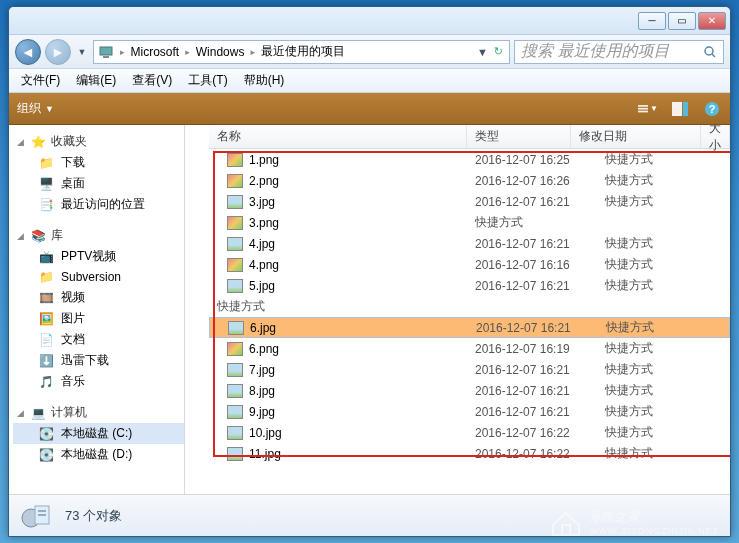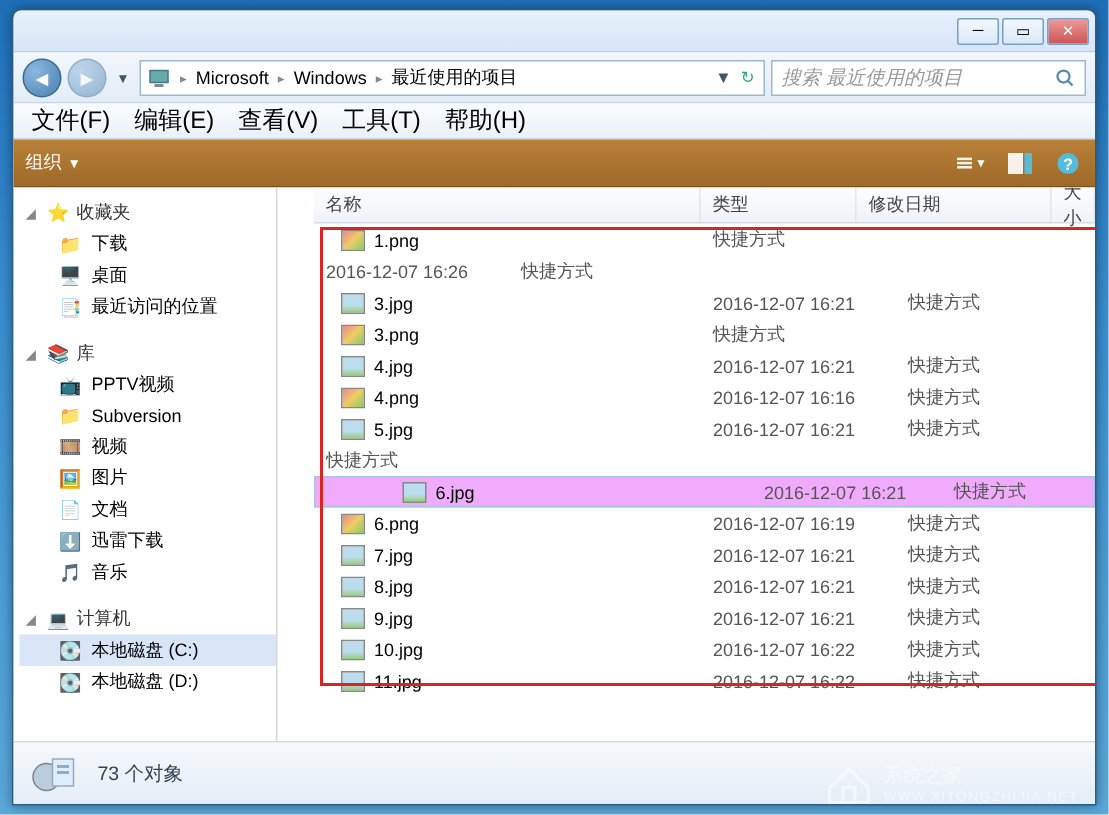--- a/index.html
+++ b/index.html
@@ -12,24 +12,24 @@
 .tbtn.close { background: linear-gradient(180deg,#e99,#c55); color: #fff; }
 
 .navrow { height: 34px; background: linear-gradient(180deg,#f3f7fc,#e3ecf6); display: flex; align-items: center; padding: 0 6px; gap: 4px; border-bottom: 1px solid #c8d6e6; }
 .navbtn { width: 26px; height: 26px; border-radius: 50%; background: radial-gradient(circle at 30% 30%,#8cb8e0,#4a7fae); border: 1px solid #3a6a96; display: flex; align-items: center; justify-content: center; color: #fff; font-size: 14px; cursor: pointer; }
 .navbtn.fwd { opacity: .5; }
 .dd { width: 14px; height: 26px; display: flex; align-items: center; justify-content: center; font-size: 9px; color: #456; cursor: pointer; }
 .addrbar { flex: 1; height: 24px; border: 1px solid #9db8d2; background: #fff; display: flex; align-items: center; font-size: 12px; overflow: hidden; }
 .crumb { padding: 12px 4px; height: 100%; display: flex; align-items: center; cursor: pointer; }
 .csep { color: #888; font-size: 9px; padding: 0 2px; }
 .addr-actions { margin-left: auto; display: flex; align-items: center; gap: 6px; padding: 0 6px; color: #456; font-size: 11px; }
-.searchbox { width: 210px; height: 24px; border: 1px solid #9db8d2; background: #fff; display: flex; align-items: center; padding: 0 6px; font-size: 13px; color: #999; font-style: italic; }
+.searchbox { width: 210px; height: 24px; border: 1px solid #9db8d2; background: #fff; display: flex; align-items: center; padding: 0 6px; font-size: 16px; color: #999; font-style: italic; }
 .searchbox svg { margin-left: auto; }
 
-.menubar { height: 24px; background: linear-gradient(180deg,#fafcff,#eaf1f9); border-bottom: 1px solid #c8d6e6; display: flex; align-items: center; padding: 0 4px; font-size: 16px; }
+.menubar { height: 24px; background: linear-gradient(180deg,#fafcff,#eaf1f9); border-bottom: 1px solid #c8d6e6; display: flex; align-items: center; padding: 0 4px; font-size: 12px; }
 .mitem { padding: 2px 8px; cursor: pointer; }
 
 .toolbar { height: 32px; background: linear-gradient(180deg,#b98038,#9e6a28); display: flex; align-items: center; padding: 0 8px; color: #fff; font-size: 12px; border-bottom: 1px solid #7a5018; }
 .tool-org { display: flex; align-items: center; gap: 4px; cursor: pointer; }
 .tool-right { margin-left: auto; display: flex; align-items: center; gap: 12px; }
 .tool-ico { width: 20px; height: 20px; display: flex; align-items: center; justify-content: center; cursor: pointer; }
 
 .body { flex: 1; display: flex; overflow: hidden; background: #fff; }
 .sidebar { width: 176px; border-right: 1px solid #d9d9d9; overflow-y: auto; padding: 6px 0 6px 4px; font-size: 12px; }
 .sgroup { margin-bottom: 10px; }
@@ -42,21 +42,21 @@
 .content { flex: 1; display: flex; flex-direction: column; overflow: hidden; margin-left: 24px; }
 .cols { height: 24px; background: linear-gradient(180deg,#fdfdfe,#f0f3f7); border-bottom: 1px solid #d4dce6; display: flex; font-size: 12px; color: #444; }
 .col { padding: 4px 8px; border-right: 1px solid #e0e6ec; display: flex; align-items: center; gap: 4px; cursor: pointer; }
 .col.name { width: 258px; }
 .col.date { width: 130px; }
 .col.type { width: 104px; }
 .col.size { flex: 1; }
 .listwrap { flex: 1; overflow: auto; position: relative; }
 .redbox { position: absolute; left: 4px; top: 2px; width: 524px; height: 306px; border: 2px solid #d22; pointer-events: none; z-index: 5; }
 .row { display: flex; align-items: center; height: 21px; font-size: 12px; cursor: pointer; }
-.row.sel { background: #f0abfc; border: 1px solid #a8c5e8; padding-left: 40px; }
+.row.sel { background: #fdba74; border: 1px solid #a8c5e8; }
 .rc { padding: 0 8px; overflow: hidden; white-space: nowrap; text-overflow: ellipsis; }
 .rc.name { width: 258px; display: flex; align-items: center; gap: 6px; padding-left: 18px; }
 .rc.date { width: 130px; color: #555; }
 .rc.type { width: 104px; color: #555; }
 .fico { width: 16px; height: 14px; border: 1px solid #888; position: relative; flex-shrink: 0; }
 .fico.png { background: linear-gradient(135deg,#e88,#ec6,#8c6); }
 .fico.jpg { background: linear-gradient(180deg,#bde 60%,#9c7); }
 
 .status { height: 42px; border-top: 1px solid #d9d9d9; background: linear-gradient(180deg,#f6f9fd,#e5edf6); display: flex; align-items: center; padding: 0 12px; gap: 12px; font-size: 13px; color: #345; }
 .status-ico { width: 32px; height: 32px; }
@@ -241,23 +241,28 @@
           </div>
       </div>
       <div class="listwrap">
         <div class="redbox"></div>
         <div id="rows">
             <div class="row">
               <div class="rc name">
                 <span class="fico png"></span>
                 <span>1.png</span>
               </div>
-              <div class="rc type">快捷方式</div>
-            </div>
-            <div class="row">
+              <div class="rc date">2016-12-07 16:25</div>
+              <div class="rc type">快捷方式</div>
+            </div>
+            <div class="row">
+              <div class="rc name">
+                <span class="fico png"></span>
+                <span>2.png</span>
+              </div>
               <div class="rc date">2016-12-07 16:26</div>
               <div class="rc type">快捷方式</div>
             </div>
             <div class="row">
               <div class="rc name">
                 <span class="fico jpg"></span>
                 <span>3.jpg</span>
               </div>
               <div class="rc date">2016-12-07 16:21</div>
               <div class="rc type">快捷方式</div>

